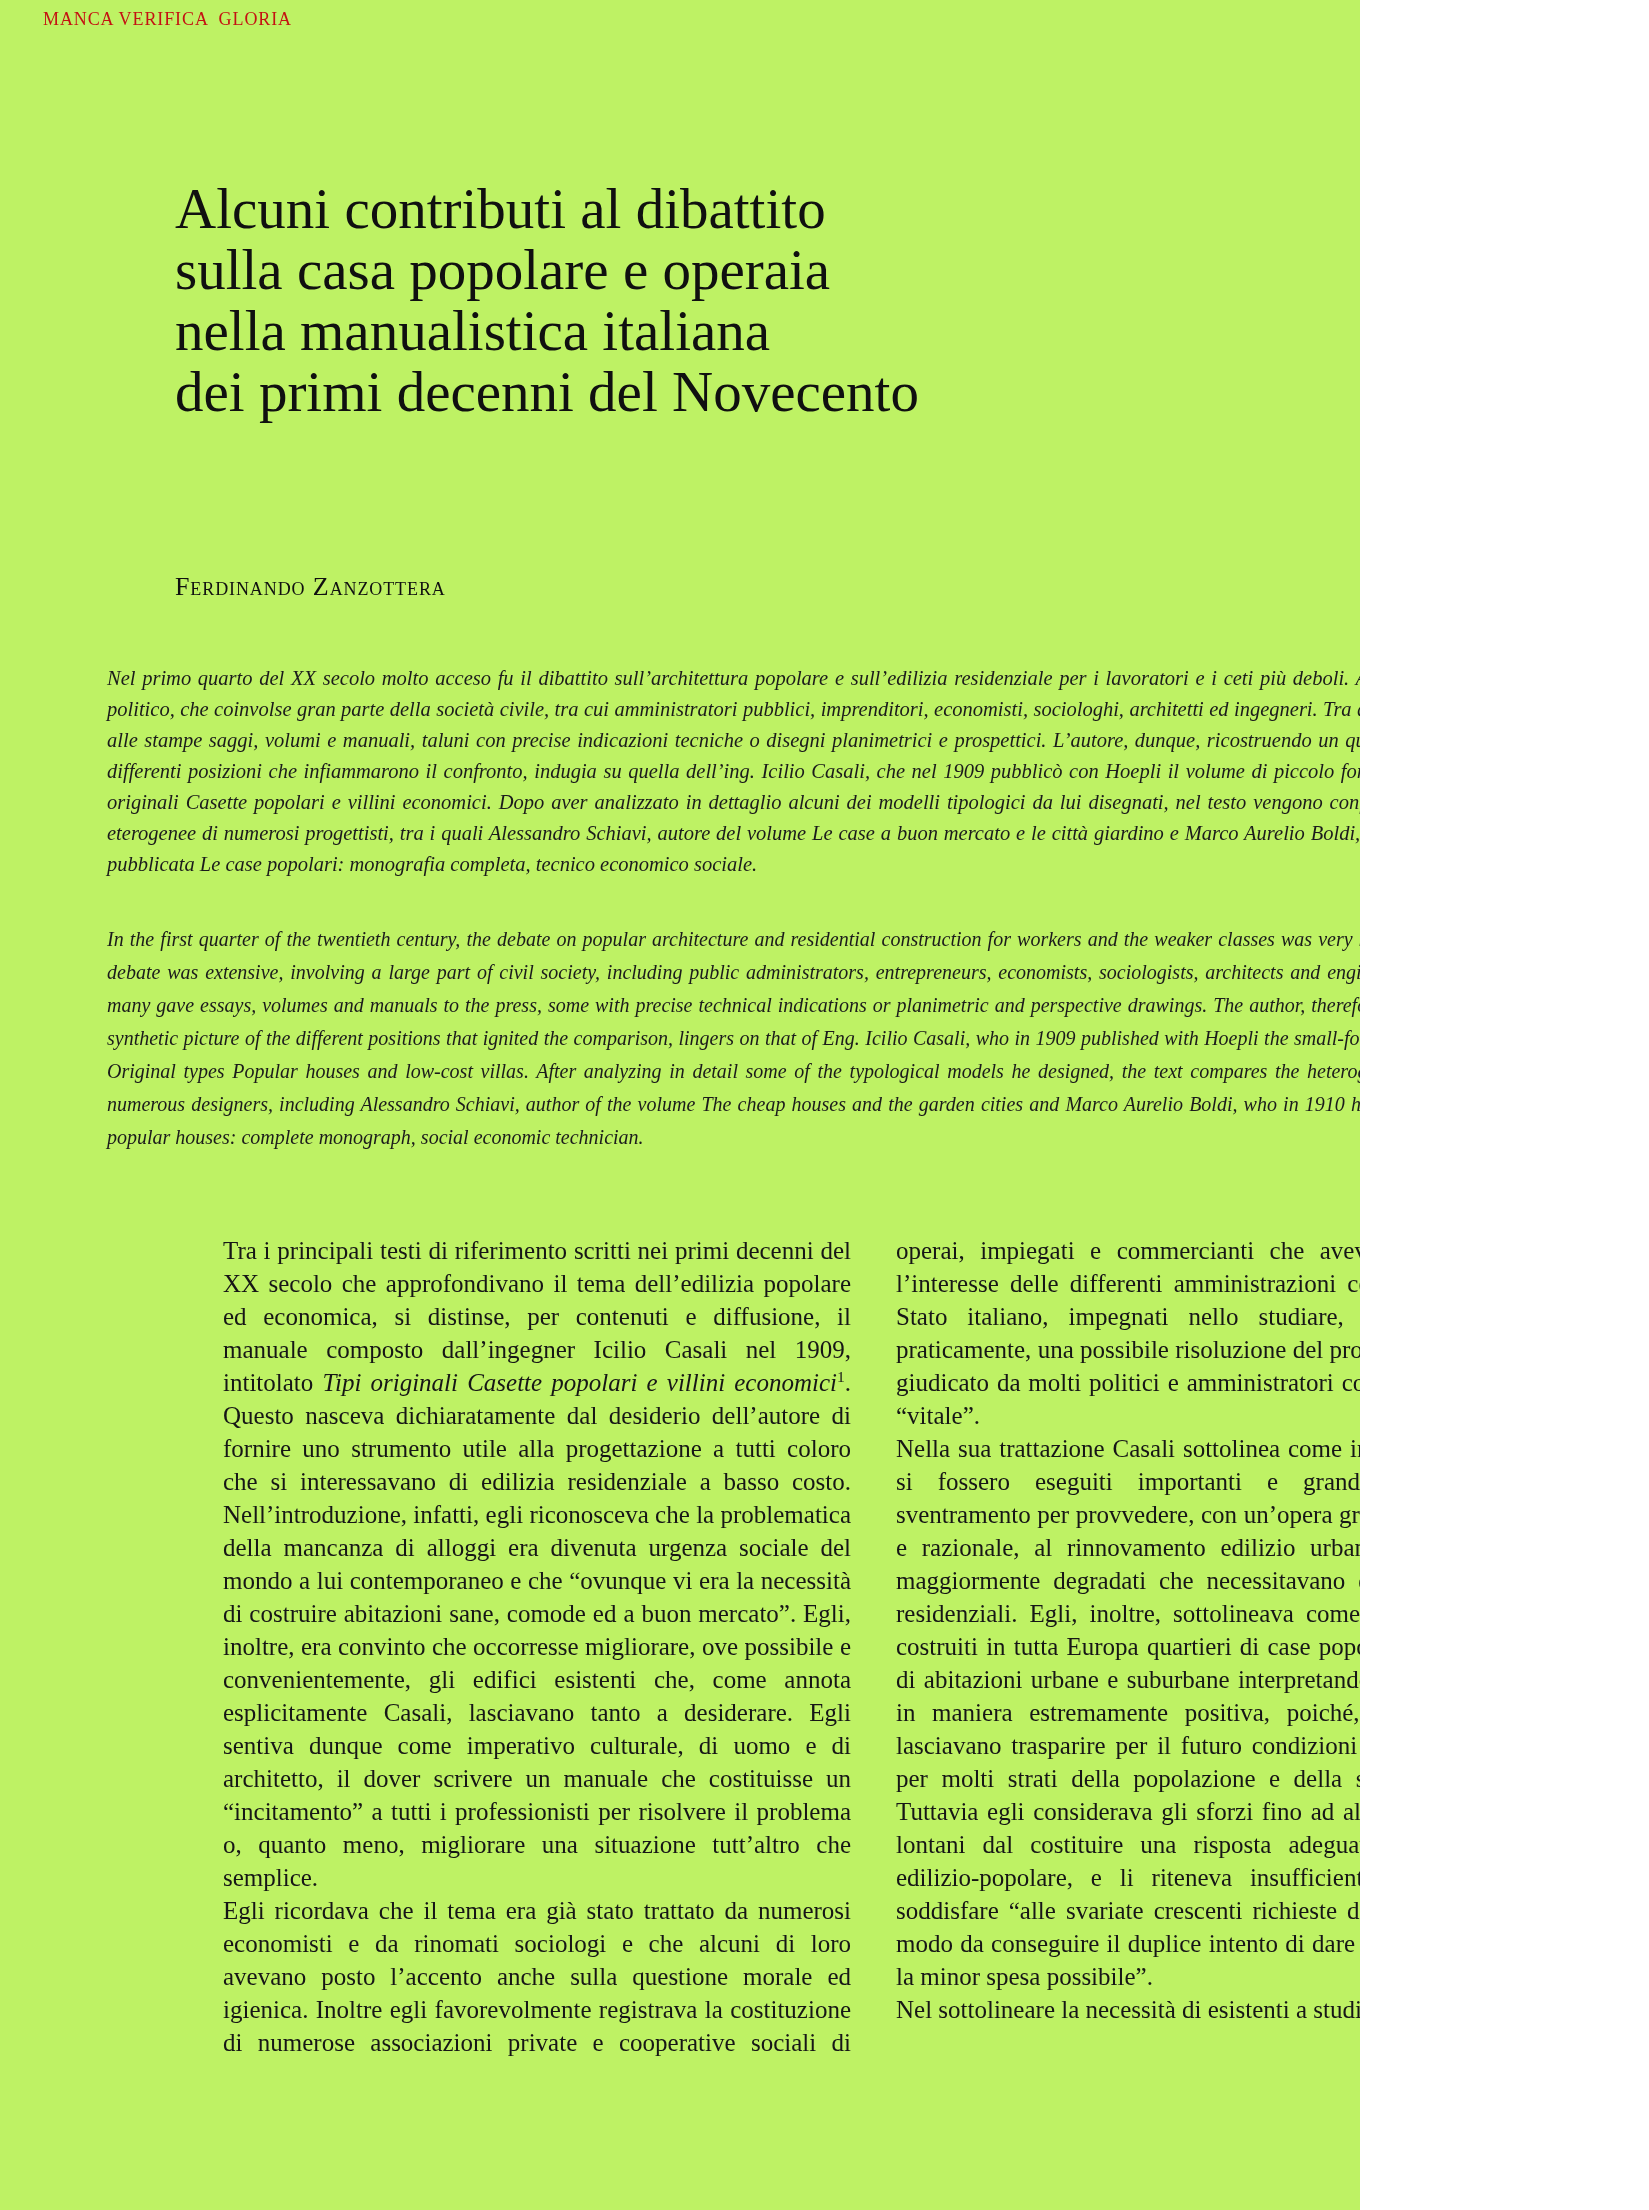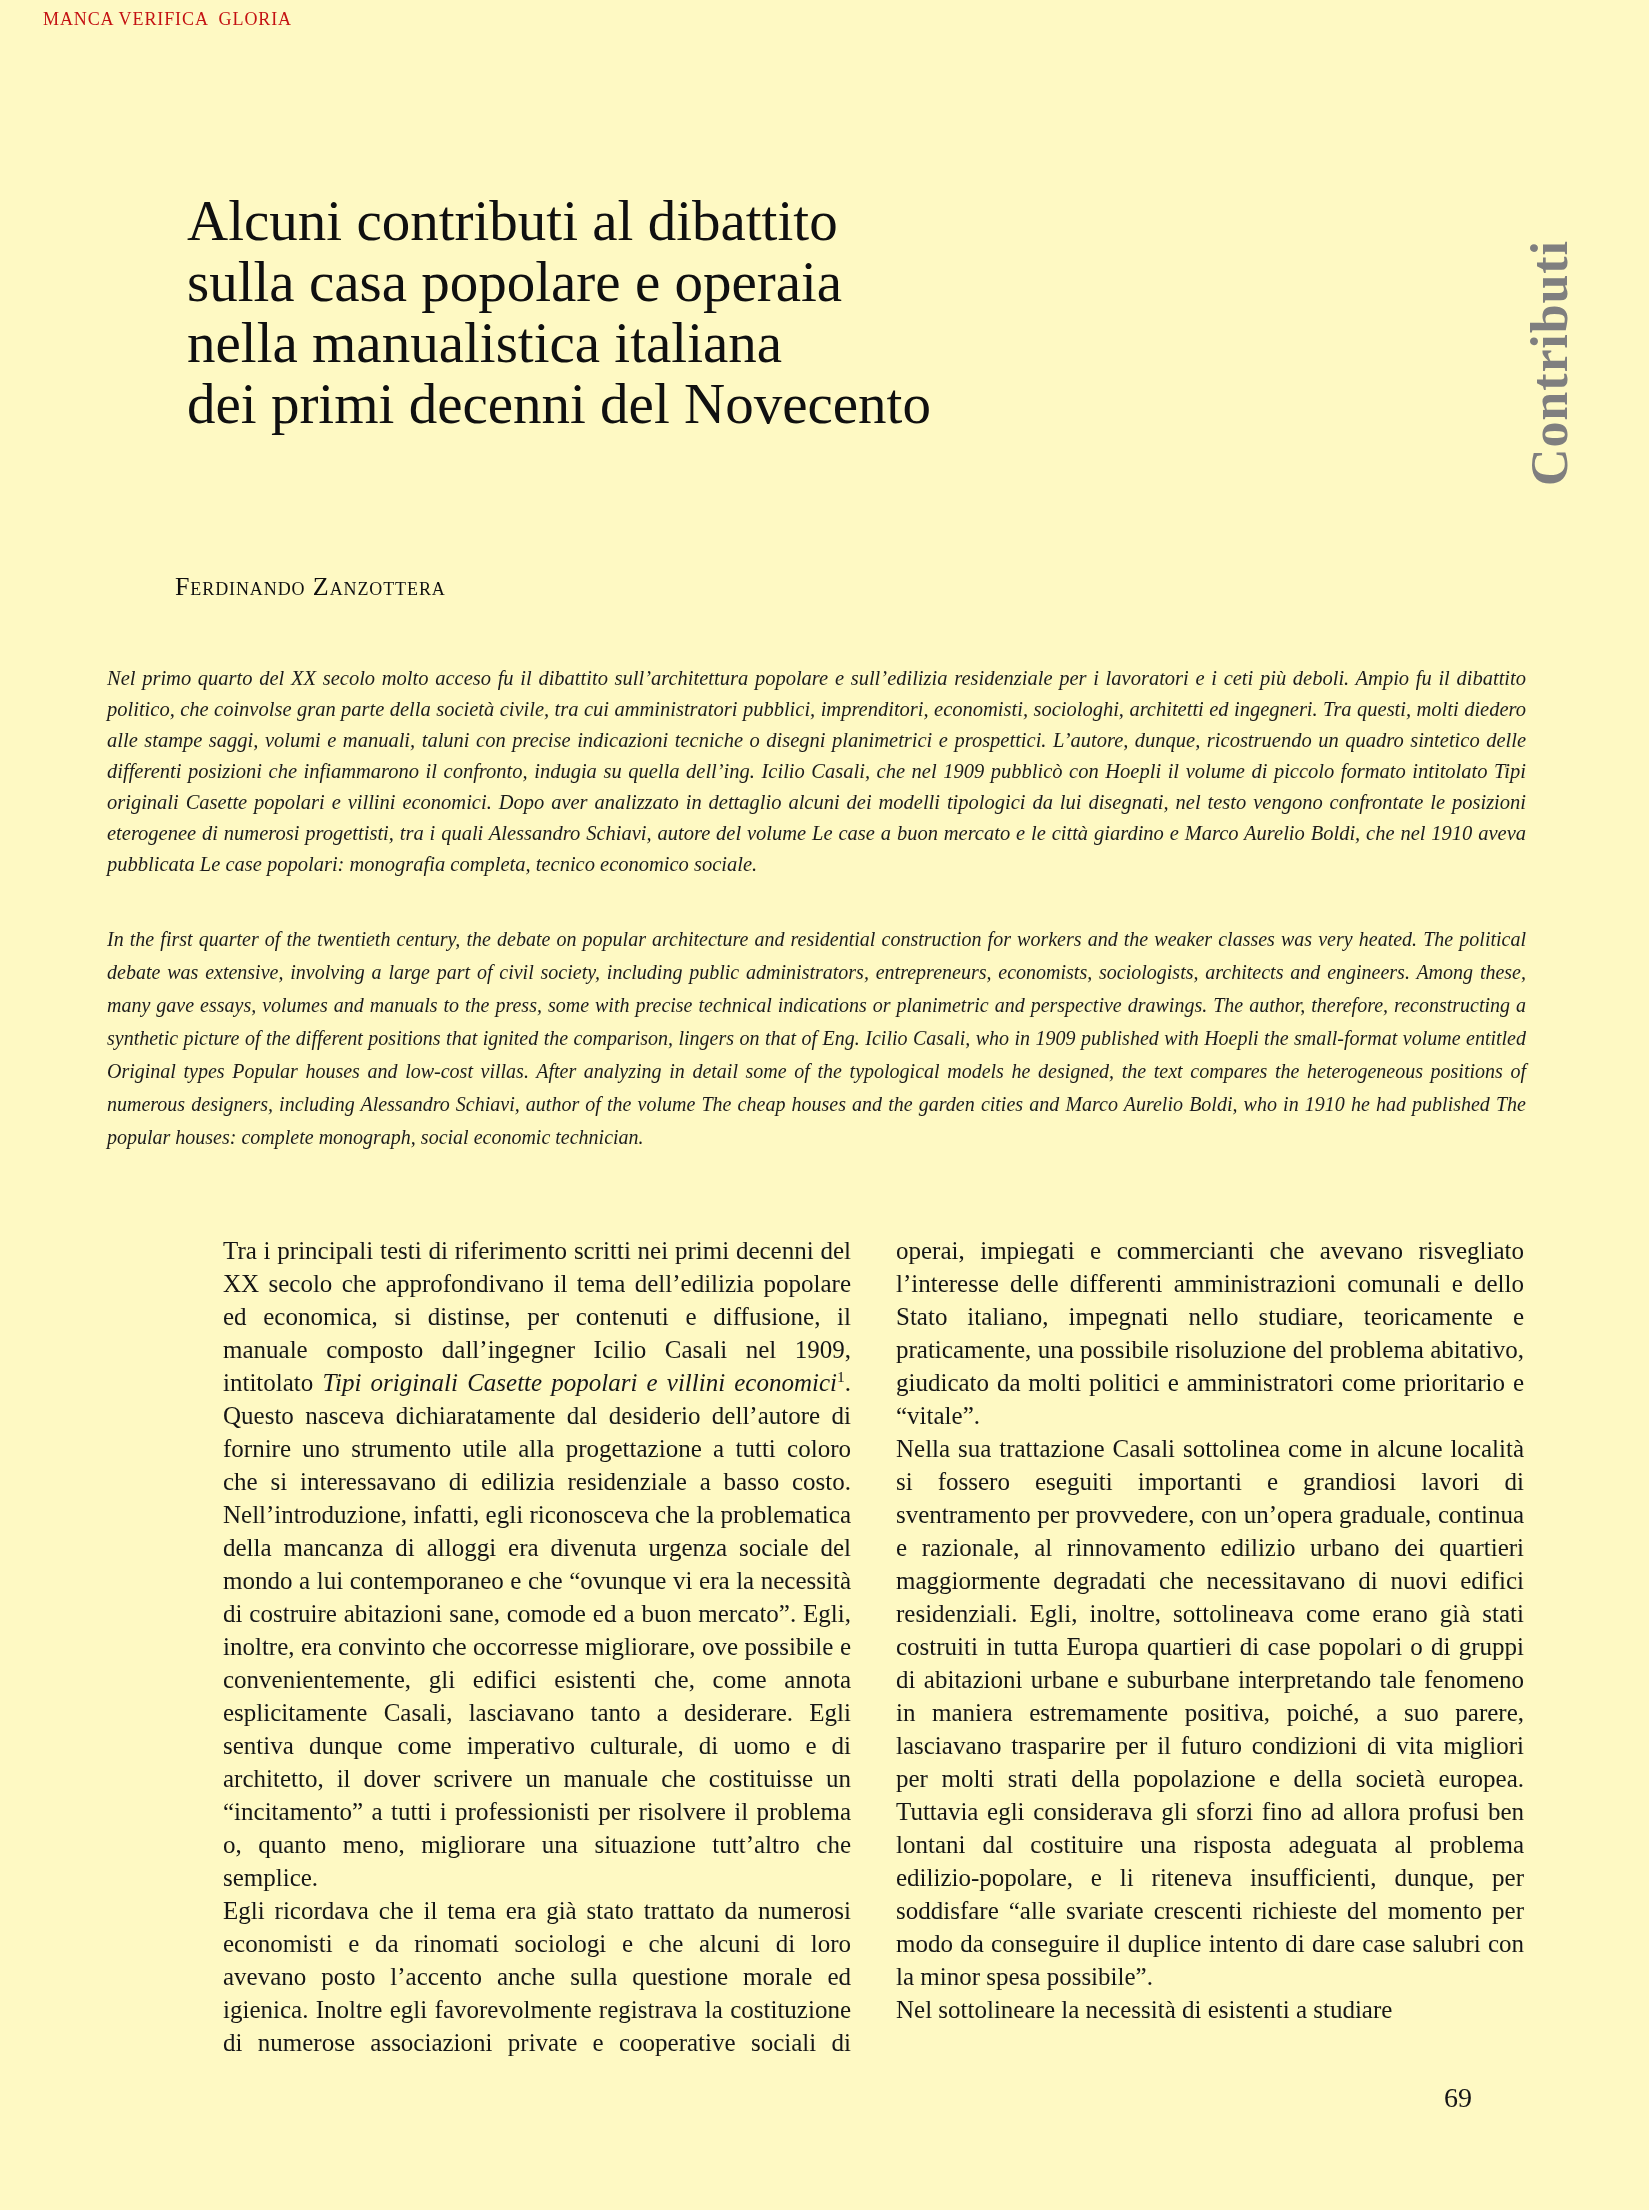--- a/index.html
+++ b/index.html
@@ -1,19 +1,19 @@
 <!DOCTYPE html>
 <html style="font-size:14.3px"><head>
 <meta charset="utf-8">
 <style>
   html,body{margin:0;padding:0;background:#ffffff;}
   .page{
     position:relative;
-    width:1649px;height:2211px;
-    background:#fef9c3;
+    width:1360px;height:2211px;
+    background:#bef264;
     font-family:"Liberation Serif", serif;
     color:#1b1b1b;
     overflow:hidden;
   }
   .proof-note{
     position:absolute;left:43px;top:9px;
     font-size:18px;letter-spacing:0.9px;
     white-space:pre;
     color:#c41212;
   }
@@ -80,21 +80,21 @@
 </style>
 </head>
 <body>
 
 <div class="page">
 
   <div class="proof-note" style="color: rgb(196, 18, 18);">MANCA VERIFICA  GLORIA</div>
 
   <div class="side-label" style="color: rgb(127, 127, 127);">Contributi</div>
 
-  <h1 class="title" style="font-weight:normal;margin:12px;">Alcuni contributi al dibattito
+  <h1 class="title" style="font-weight:normal;margin:0;">Alcuni contributi al dibattito
 sulla casa popolare e operaia
 nella manualistica italiana
 dei primi decenni del Novecento</h1>
 
   <div class="author">Ferdinando Zanzottera</div>
 
   <div class="abstract-it">Nel primo quarto del XX secolo molto acceso fu il dibattito sull’architettura popolare e sull’edilizia residenziale per i lavoratori e i ceti più deboli. Ampio fu il dibattito politico, che coinvolse gran parte della società civile, tra cui amministratori pubblici, imprenditori, economisti, sociologhi, architetti ed ingegneri. Tra questi, molti diedero alle stampe saggi, volumi e manuali, taluni con precise indicazioni tecniche o disegni planimetrici e prospettici. L’autore, dunque, ricostruendo un quadro sintetico delle differenti posizioni che infiammarono il confronto, indugia su quella dell’ing. Icilio Casali, che nel 1909 pubblicò con Hoepli il volume di piccolo formato intitolato Tipi originali Casette popolari e villini economici. Dopo aver analizzato in dettaglio alcuni dei modelli tipologici da lui disegnati, nel testo vengono confrontate le posizioni eterogenee di numerosi progettisti, tra i quali Alessandro Schiavi, autore del volume Le case a buon mercato e le città giardino e Marco Aurelio Boldi, che nel 1910 aveva pubblicata Le case popolari: monografia completa, tecnico economico sociale.</div>
 
 
   <div class="abstract-en">In the first quarter of the twentieth century, the debate on popular architecture and residential construction for workers and the weaker classes was very heated. The political debate was extensive, involving a large part of civil society, including public administrators, entrepreneurs, economists, sociologists, architects and engineers. Among these, many gave essays, volumes and manuals to the press, some with precise technical indications or planimetric and perspective drawings. The author, therefore, reconstructing a synthetic picture of the different positions that ignited the comparison, lingers on that of Eng. Icilio Casali, who in 1909 published with Hoepli the small-format volume entitled Original types Popular houses and low-cost villas. After analyzing in detail some of the typological models he designed, the text compares the heterogeneous positions of numerous designers, including Alessandro Schiavi, author of the volume The cheap houses and the garden cities and Marco Aurelio Boldi, who in 1910 he had published The popular houses: complete monograph, social economic technician.</div>

